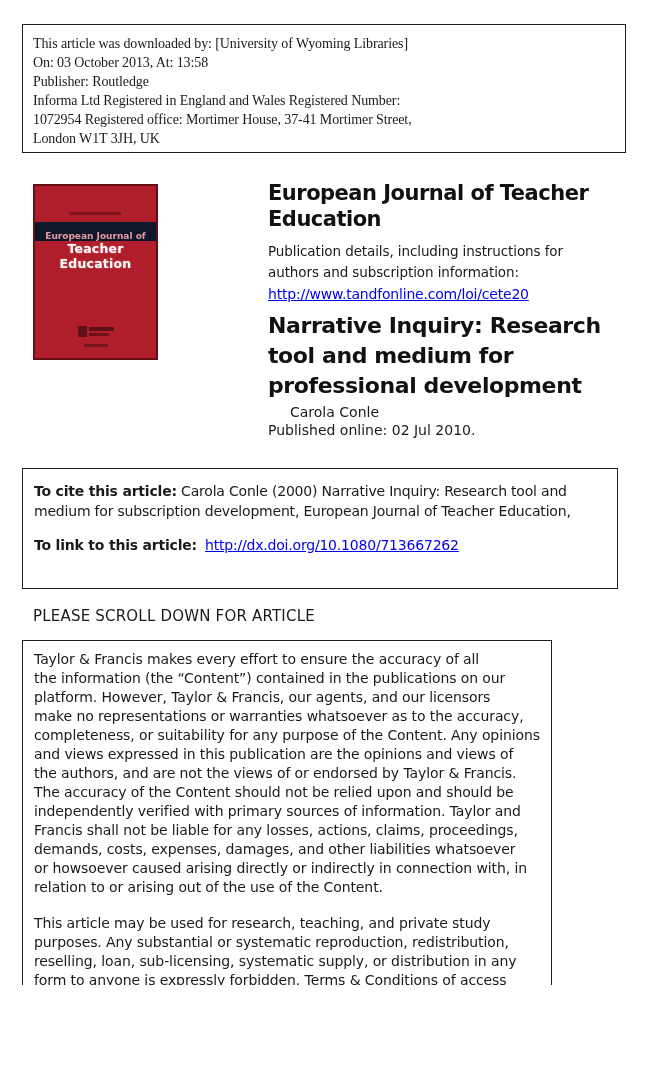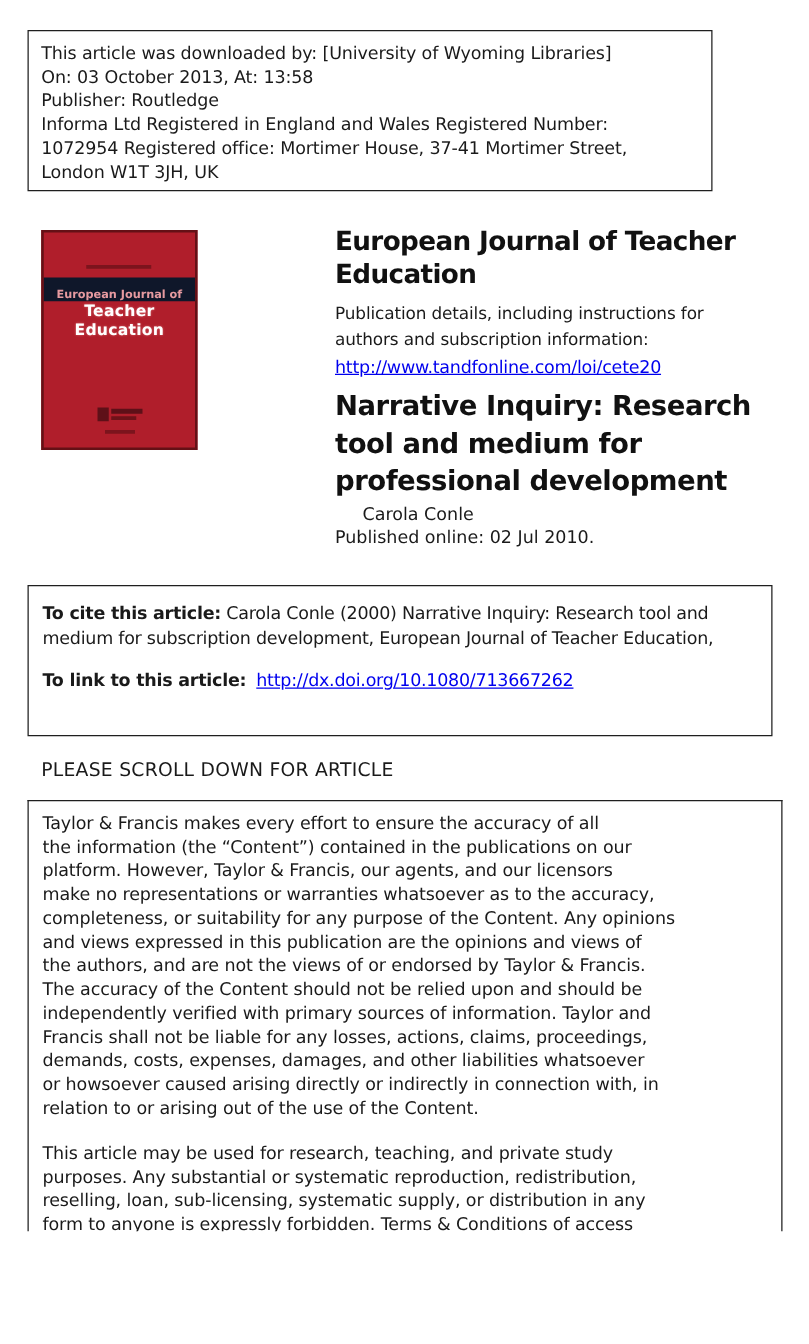--- a/index.html
+++ b/index.html
@@ -5,21 +5,21 @@
   html,body { margin:0; padding:0; background:#ffffff; }
   .page {
     position:relative; width:647px; height:1075px; background:#ffffff;
     font-family:"DejaVu Sans","Liberation Sans",sans-serif;
     color:#1a1a1a; overflow:hidden;
   }
   .pre { white-space:pre-line; }
   .box { position:absolute; box-sizing:border-box; border:1.5px solid #1f1f1f; background:#fff; }
 
   
-  .header-box { left:22px; top:24px; width:548px; height:129px; padding:9px 10px; }
+  .header-box { left:22px; top:24px; width:604px; height:129px; padding:9px 10px;font-family:Liberation Serif, serif; }
   .header-text { font-size:14px; line-height:19px; letter-spacing:-0.1px; }
 
   
   .cover { position:absolute; left:33px; top:184px; width:125px; height:176px;
            background:#b01e2b; border:2px solid #641016; box-sizing:border-box; }
   .cover-vol { position:absolute; top:26px; left:34px; width:52px; height:3px; background:#7c141d; }
   .cover-band { position:absolute; top:36px; left:0; right:0; height:19px; background:#0f172a;
                 display:flex; align-items:flex-end; justify-content:center; }
   .cover-band-line1 { color:#e69aa0; font-size:9px; font-weight:bold; letter-spacing:0; }
   .cover-title2 { position:absolute; top:55px; left:0; width:100%; text-align:center;
@@ -47,21 +47,21 @@
   .cite-box { left:22px; top:468px; width:596px; height:121px; padding:12px 11px; }
   .cite-line { font-size:14px; line-height:20px; letter-spacing:-0.2px; white-space:nowrap; }
   .bold { font-weight:bold; }
   .cite-link-row { margin-top:14px; }
   .gap2 { display:inline-block; width:8px; }
 
   
   .scroll-note { position:absolute; left:33px; top:607px; font-size:15px; letter-spacing:0.2px; }
 
   
-  .disclaimer-box { left:22px; top:640px; width:604px; height:345px; padding:9px 11px;
+  .disclaimer-box { left:22px; top:640px; width:530px; height:345px; padding:9px 11px;
                     border-bottom:none; overflow:hidden; }
   .disc-para { font-size:14px; line-height:19px; letter-spacing:-0.1px; }
   .disc-para + .disc-para { margin-top:17px; }
 </style>
 </head>
 <body>
 
 <div class="page">
 
   <div class="box header-box">

